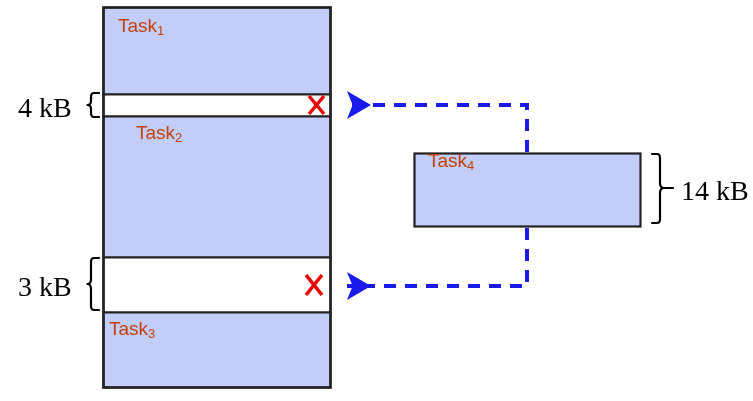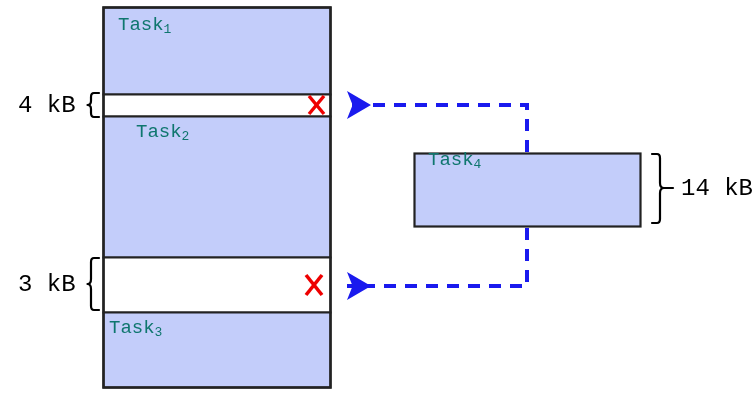--- a/index.html
+++ b/index.html
@@ -17,36 +17,36 @@
     background: #ffffff;
     overflow: hidden;
   }
   #diagram-svg {
     position: absolute;
     left: 0;
     top: 0;
   }
   .mem-label {
     position: absolute;
-    font-family: Liberation Mono, monospace;
+    font-family: Liberation Sans, sans-serif;
     font-size: 19px;
-    color: #0f766e;
+    color: #c2410c;
     white-space: nowrap;
     line-height: 1;
   }
   .mem-label sub {
     font-size: 13px;
     vertical-align: baseline;
     position: relative;
     top: 3px;
   }
   .size-label {
     position: absolute;
-    font-family: Liberation Mono, monospace;
-    font-size: 24px;
+    font-family: Liberation Serif, serif;
+    font-size: 28px;
     color: #000000;
     white-space: nowrap;
     line-height: 1;
   }
 </style>
 </head>
 <body>
 
 <div id="canvas">
 

